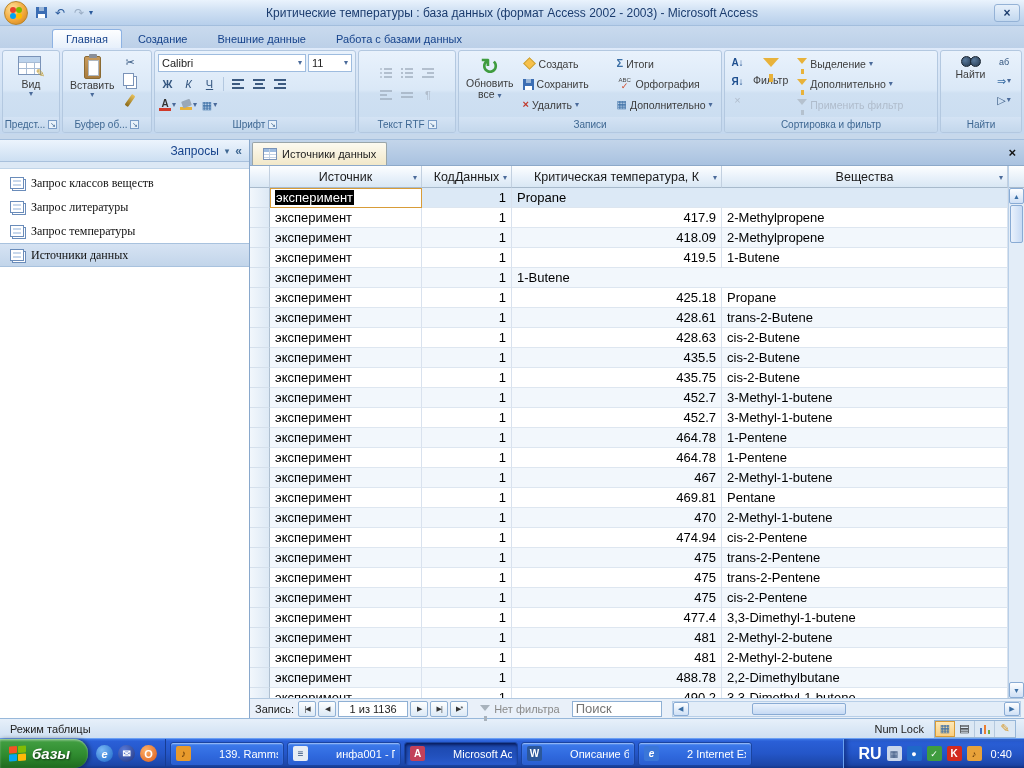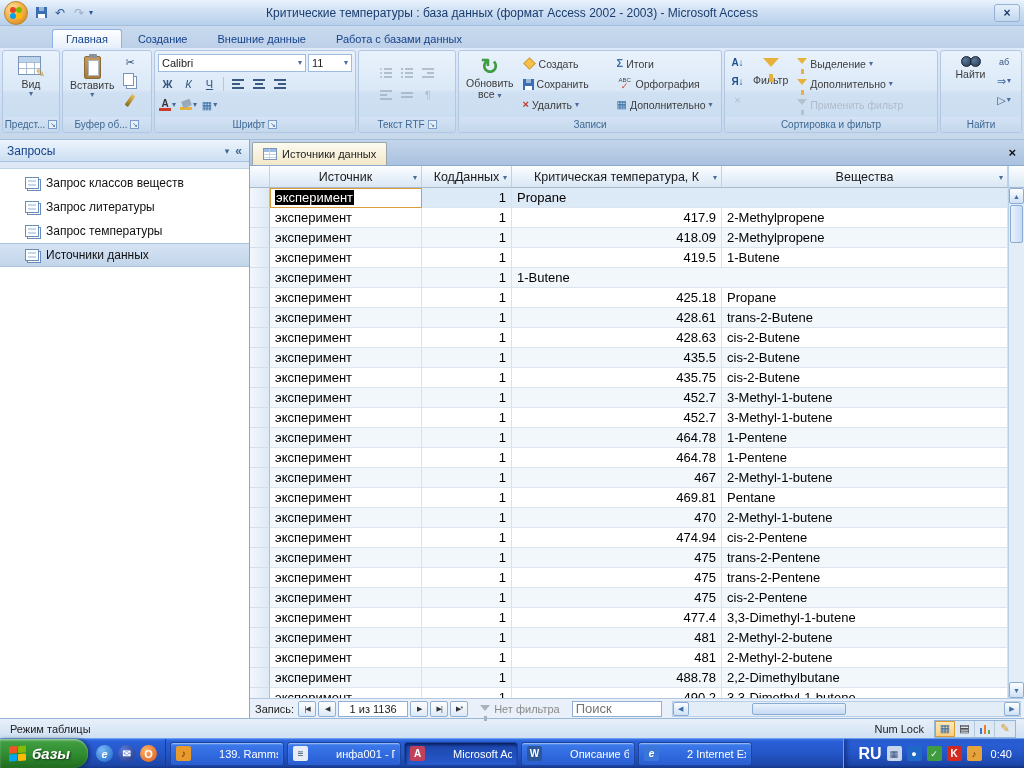--- a/index.html
+++ b/index.html
@@ -82,25 +82,25 @@
 .binocs{display:flex;margin-bottom:2px;}
 .binocs span{width:11px;height:11px;border-radius:50%;background:radial-gradient(circle at 35% 35%,#5a7a9c,#23374d);border:1px solid #16222f;display:block;}
 .binocs span+span{margin-left:-2px;}
 .al-ic rect{fill:#3c5a80;}
 .rtf-ic rect,.rtf-ic circle{fill:#9aa8b8;}
 
 
 .main{flex:1;display:flex;min-height:0;padding-top:5px;background:#c7d8eb;}
 .navpane{width:250px;flex:none;background:#dce8f5;border-right:1px solid #89a8cc;border-top:1px solid #a3bedd;display:flex;flex-direction:column;}
 .nav-header{height:22px;flex:none;background:linear-gradient(#ecf4fd,#cddff2);border-bottom:1px solid #a8c0dc;display:flex;align-items:center;padding:0 7px;gap:6px;color:#15428b;font-size:12px;}
-.nav-title{flex:1;}
+.nav-title{flex:1;text-align:right;}
 .nav-drop{font-size:9px;color:#3e6792;}
 .nav-collapse{font-size:12px;color:#3e6792;font-weight:bold;}
 .nav-items{flex:1;background:#fff;margin-top:6px;border-top:1px solid #c0d4e8;padding-top:2px;}
-.nav-item{height:24px;display:flex;align-items:center;gap:7px;padding-left:25px;font-size:12px;color:#111;}
+.nav-item{height:24px;display:flex;align-items:center;gap:7px;padding-left:10px;font-size:12px;color:#111;font-family:Liberation Serif, serif;}
 .nav-item.selected{background:linear-gradient(#d6e3f3,#c2d5ea);border-top:1px solid #a8c2de;border-bottom:1px solid #a8c2de;}
 .q-icon{width:14px;height:12px;background:#fff;border:1px solid #6a8cba;box-shadow:2px 2px 0 -1px #fff,2px 2px 0 0 #6a8cba;flex:none;position:relative;}
 .q-icon::after{content:"";position:absolute;inset:2px 2px 2px 2px;background:repeating-linear-gradient(to bottom,#c8d8ec 0 2px,transparent 2px 4px);}
 
 
 .docarea{flex:1;display:flex;flex-direction:column;min-width:0;border-top:1px solid #a3bedd;}
 .doctabs{height:26px;flex:none;background:linear-gradient(#c3d5ea,#a9c2e0);display:flex;align-items:flex-end;padding:2px 4px 0 2px;position:relative;border-bottom:1px solid #8da9c9;}
 .doctab{height:23px;display:flex;align-items:center;gap:5px;padding:0 10px;background:linear-gradient(#fdfaf0,#f2e8c9);border:1px solid #9aa5a8;border-bottom:none;border-radius:2px 2px 0 0;color:#222;font-size:11px;}
 .doc-close{position:absolute;right:8px;top:6px;font-size:13px;font-weight:bold;color:#111;line-height:13px;}
 .datasheet{flex:1;display:flex;min-height:0;background:#fff;}

